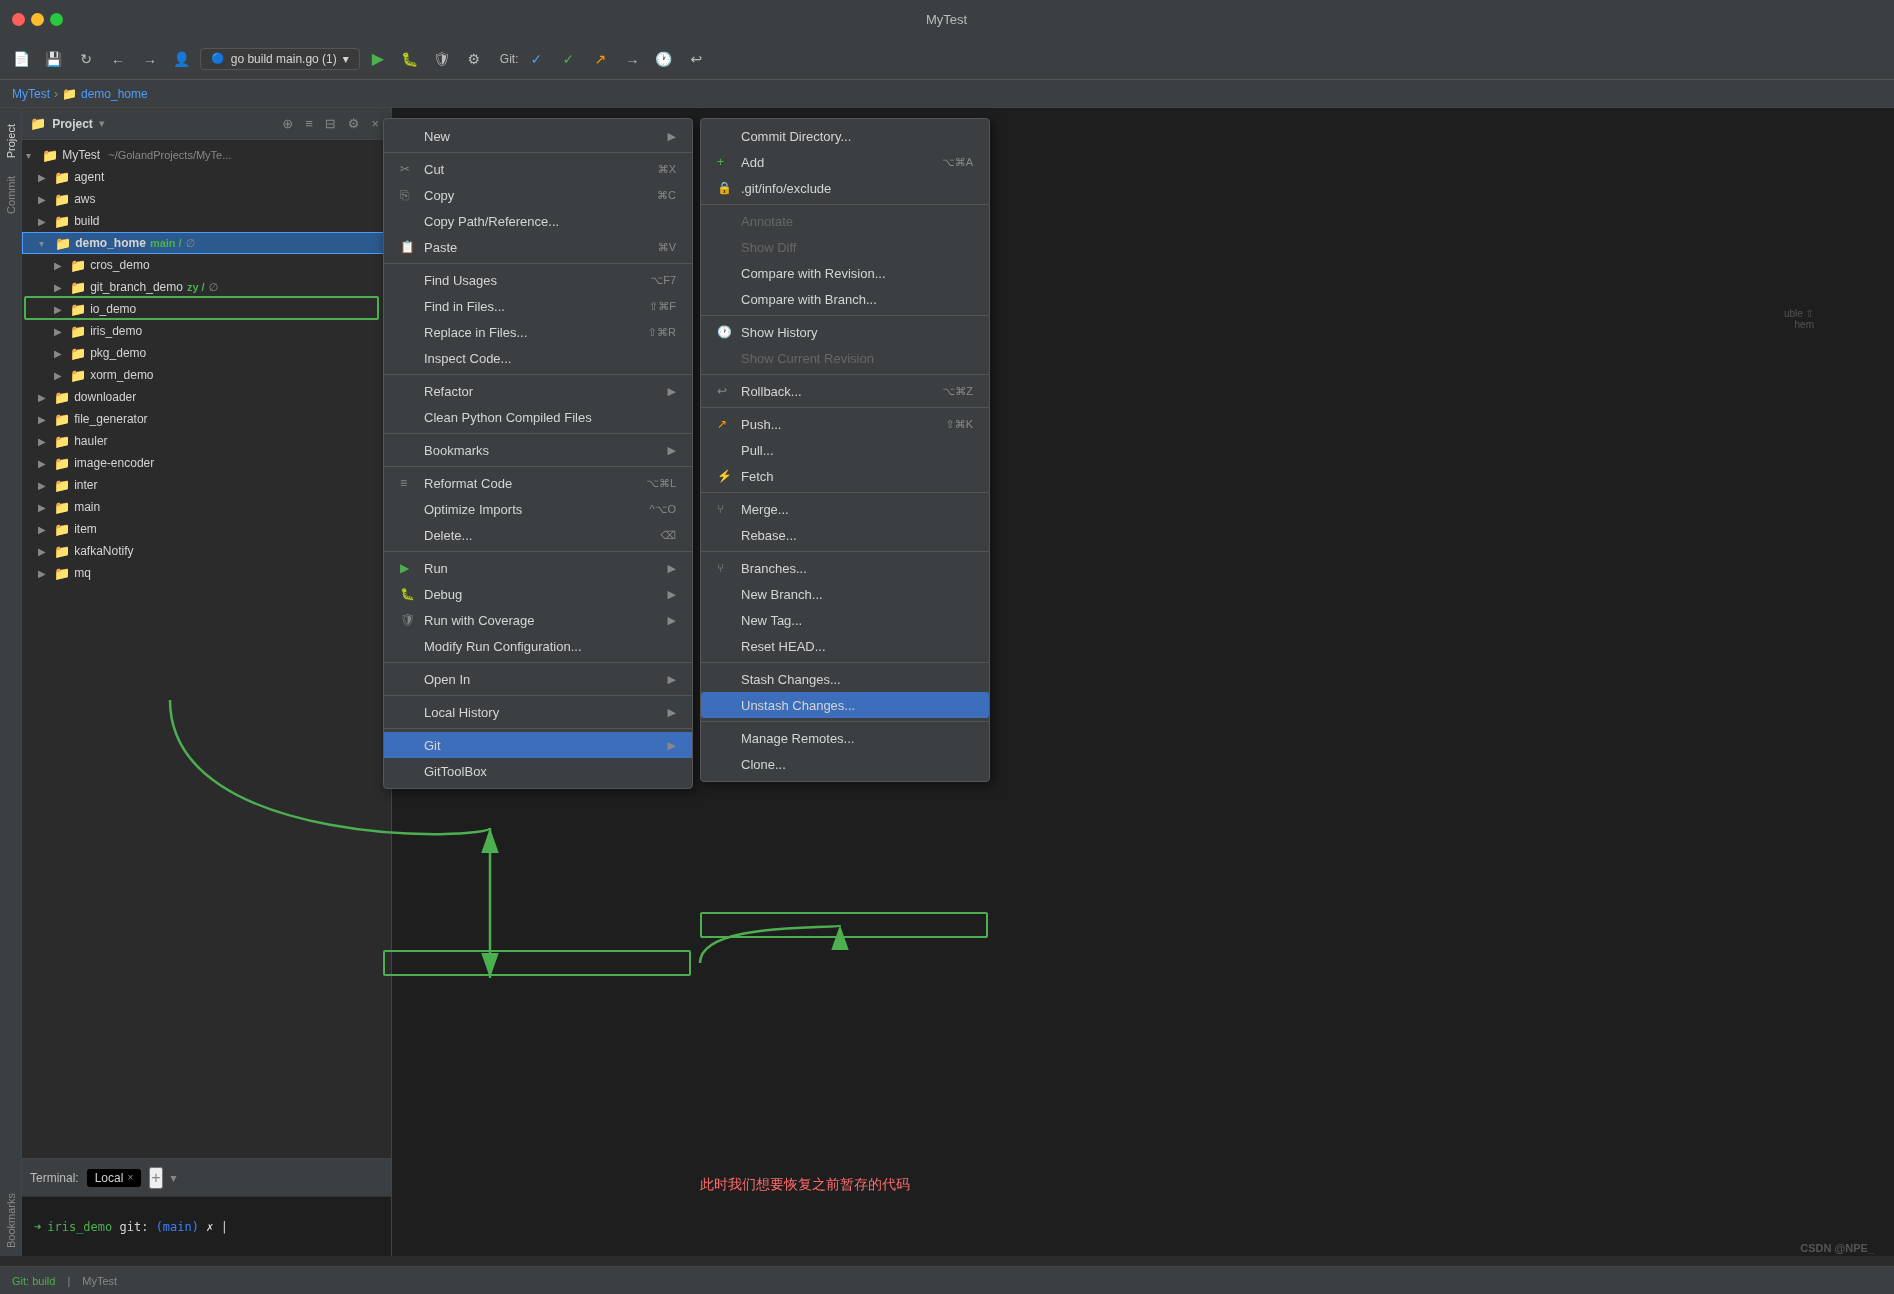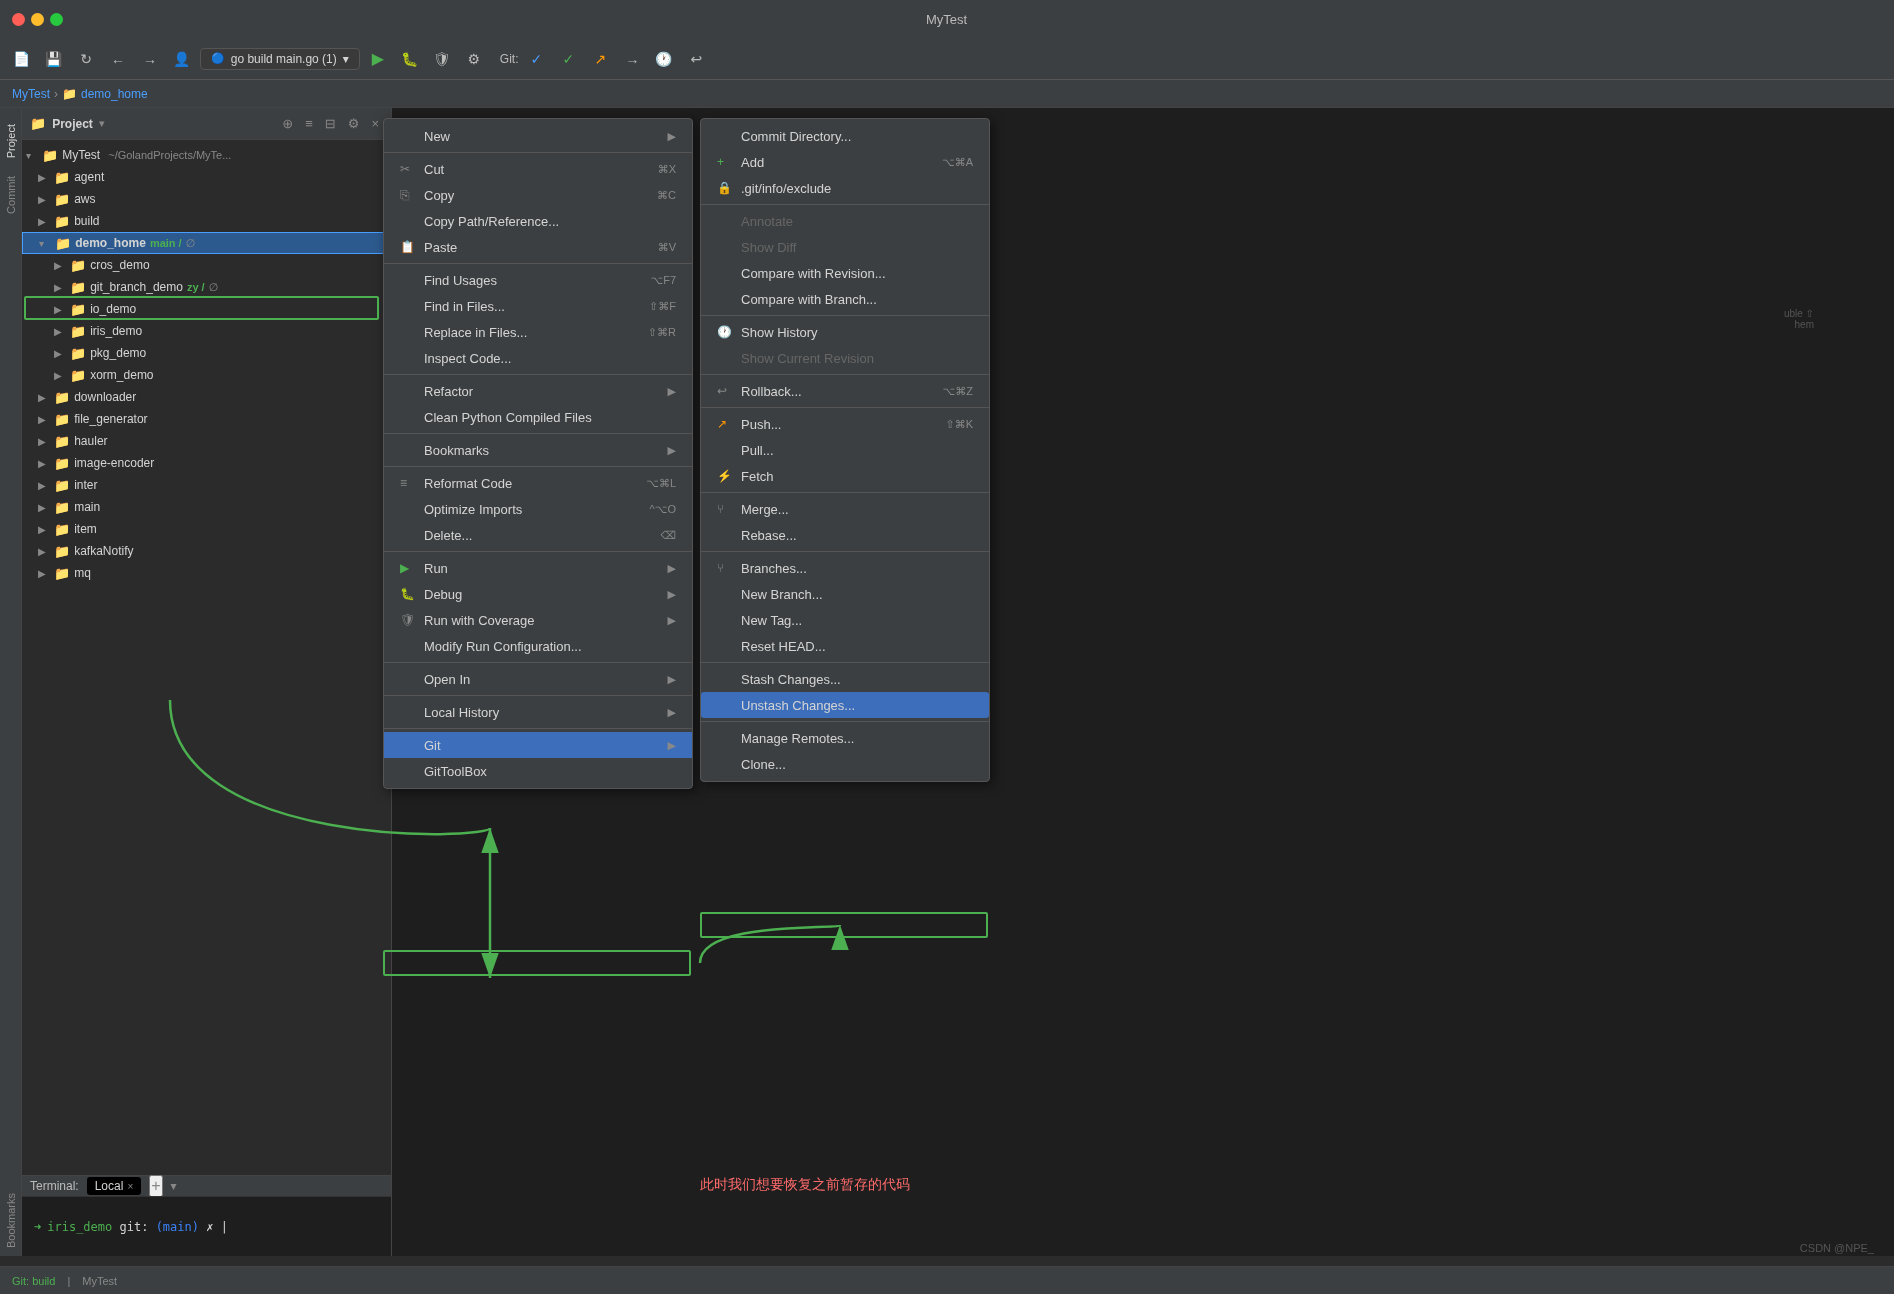--- a/index.html
+++ b/index.html
@@ -143,21 +143,21 @@
     }
     .tree-item.highlighted { background: #2d5a8e; border: 1px solid #4a9eff; }
     .tree-arrow { color: #888; font-size: 10px; width: 12px; }
     .tree-name { font-size: 12px; }
     .tree-branch { color: #4caf50; font-size: 11px; font-weight: bold; }
     .indent-1 { padding-left: 16px; }
     .indent-2 { padding-left: 32px; }
 
     
     .terminal-bar {
-      height: 21px;
+      height: 38px;
       background: #3c3f41;
       border-top: 1px solid #444;
       display: flex;
       align-items: center;
       padding: 0 8px;
       gap: 8px;
     }
     .terminal-tab {
       display: flex; align-items: center; gap: 4px;
       font-size: 12px; color: #d4d4d4;
@@ -250,20 +250,21 @@
     }
 
     
     .watermark {
       position: absolute;
       bottom: 40px;
       right: 20px;
       color: #555;
       font-size: 11px;
       z-index: 50;
+      font-weight: bold;
     }
 
     
     .highlight-box {
       position: absolute;
       border: 2px solid #4caf50;
       border-radius: 2px;
       pointer-events: none;
       z-index: 150;
     }

